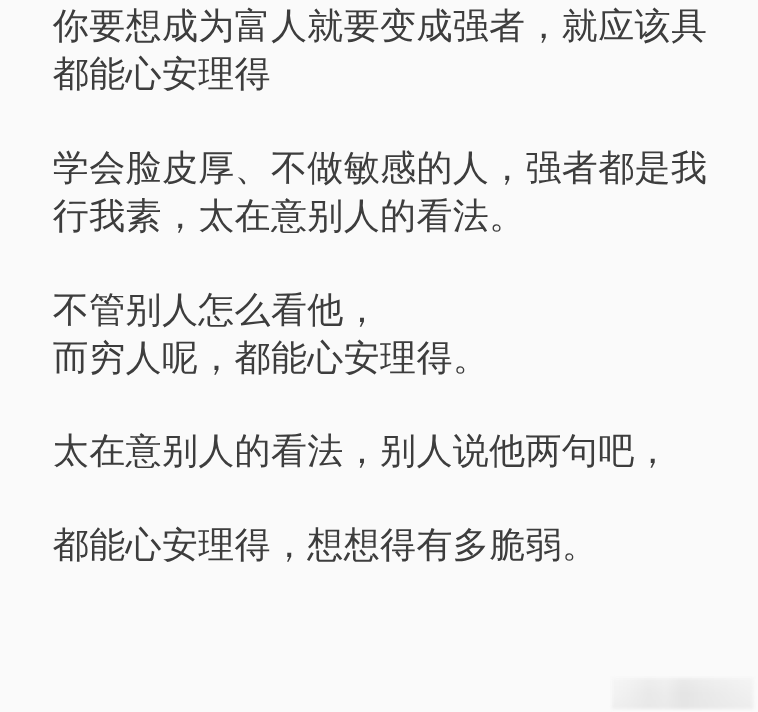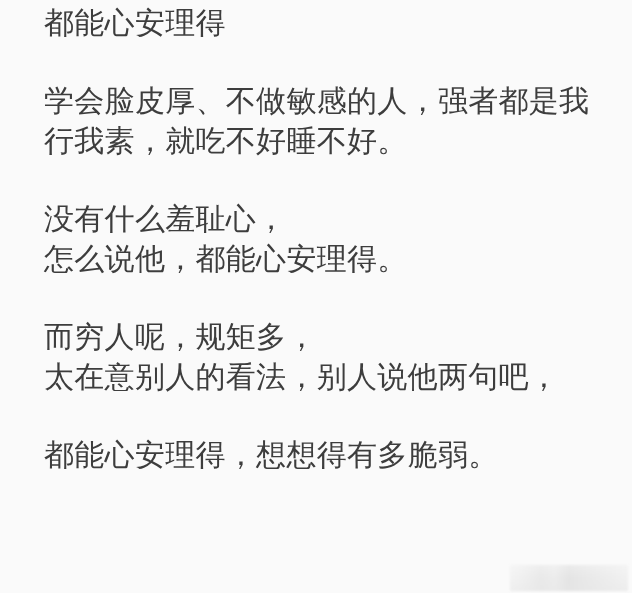--- a/index.html
+++ b/index.html
@@ -47,35 +47,35 @@
     border-radius: 1px;
   }
 </style>
 </head>
 <body>
 
 <div class="page">
   <div class="doc">
 
     <p>
+      <span class="line">你要想成为富人就要变成强者，就应该具</span>
       <span class="line">都能心安理得</span>
     </p>
 
     <p>
       <span class="line">学会脸皮厚、不做敏感的人，强者都是我</span>
-      <span class="line">行我素，就吃不好睡不好。</span>
+      <span class="line">行我素，太在意别人的看法。</span>
     </p>
 
     <p>
-      <span class="line">没有什么羞耻心，</span>
-      <span class="line">怎么说他，都能心安理得。</span>
+      <span class="line">不管别人怎么看他，</span>
+      <span class="line">而穷人呢，都能心安理得。</span>
     </p>
 
     <p>
-      <span class="line">而穷人呢，规矩多，</span>
       <span class="line">太在意别人的看法，别人说他两句吧，</span>
     </p>
 
     <p>
       <span class="line">都能心安理得，想想得有多脆弱。</span>
     </p>
 
 
   </div>
 

